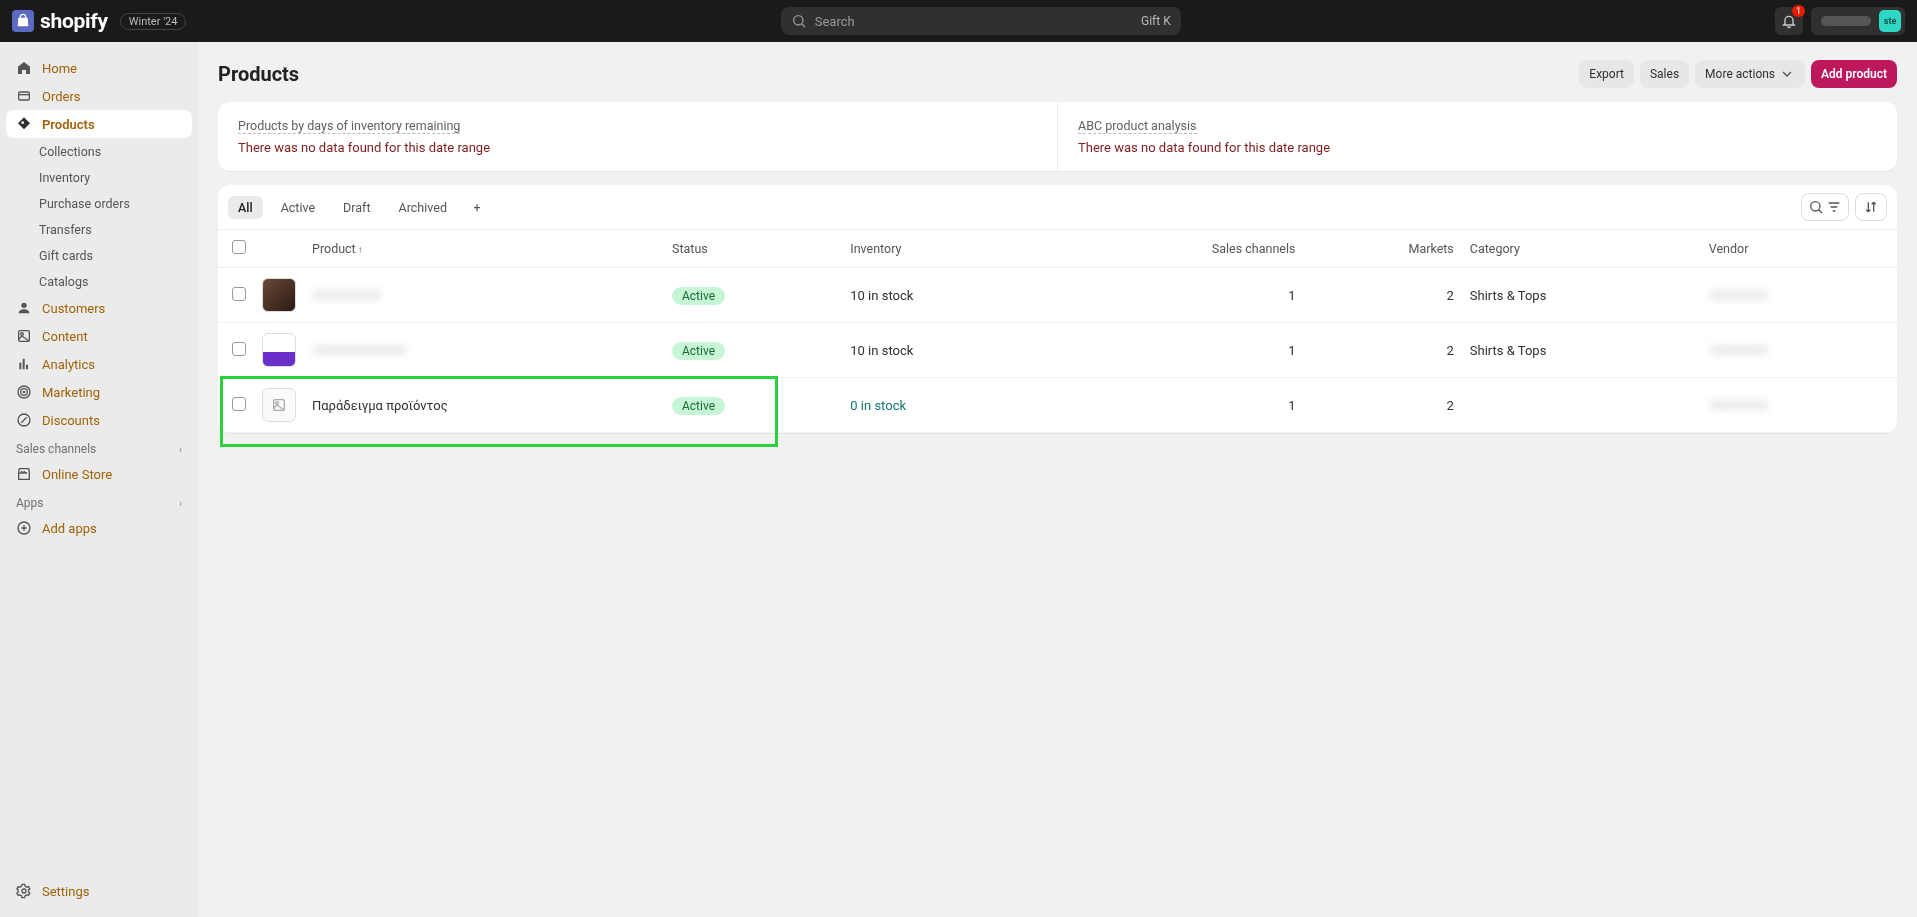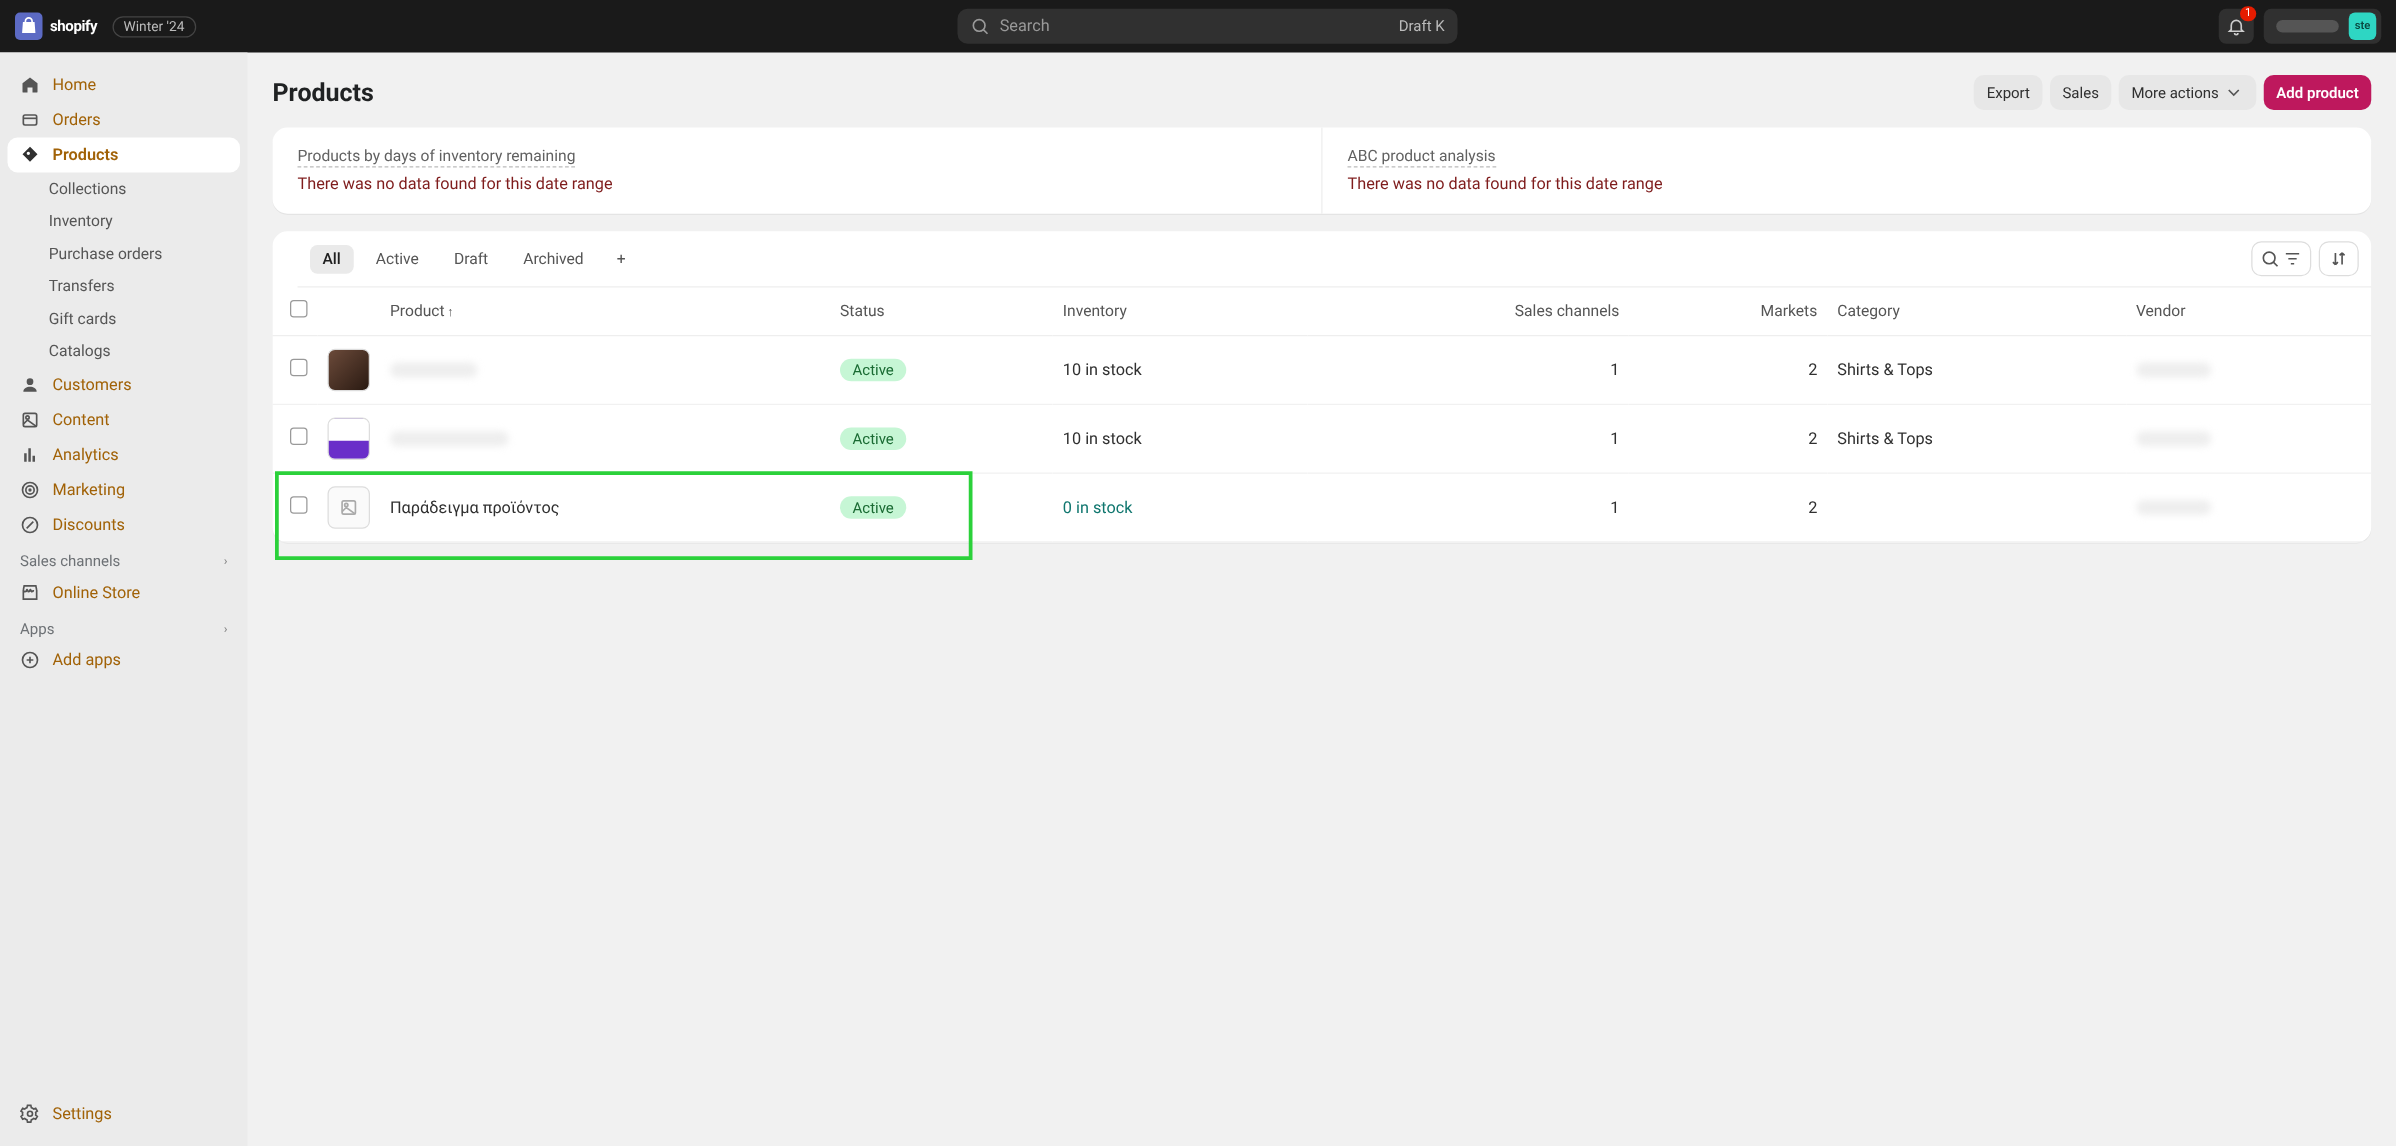--- a/index.html
+++ b/index.html
@@ -2,21 +2,21 @@
 <html><head>
 <meta charset="utf-8">
 <style>
 * { margin: 0; padding: 0; box-sizing: border-box; font-family: -apple-system, BlinkMacSystemFont, "Segoe UI", Roboto, sans-serif; }
 body { background: #f1f1f1; color: #202223; font-size: 13px; }
 
 
 .topbar { height: 42px; background: #1a1a1a; display: flex; align-items: center; padding: 0 12px; }
 .logo-wrap { display: flex; align-items: center; gap: 6px; }
 .logo-bag { width: 22px; height: 22px; background: #5c6ac4; border-radius: 4px; display: flex; align-items: center; justify-content: center; color: #fff; font-weight: 700; }
-.logo-text { color: #fff; font-weight: 700; font-size: 12px; letter-spacing: -0.3px; }
+.logo-text { color: #fff; font-weight: 700; font-size: 21px; letter-spacing: -0.3px; }
 .winter-badge { color: #bbb; border: 1px solid #444; border-radius: 10px; padding: 1px 8px; font-size: 11px; margin-left: 6px; }
 .search-wrap { flex: 1; display: flex; justify-content: center; }
 .search { width: 400px; height: 28px; background: #303030; border-radius: 8px; display: flex; align-items: center; padding: 0 10px; color: #999; gap: 8px; }
 .search .kbd { margin-left: auto; font-size: 12px; color: #bbb; }
 .top-right { display: flex; align-items: center; gap: 8px; }
 .bell-wrap { position: relative; width: 28px; height: 28px; background: #303030; border-radius: 6px; display: flex; align-items: center; justify-content: center; }
 .bell-badge { position: absolute; top: -2px; right: -2px; background: #e51c00; color: #fff; border-radius: 6px; font-size: 9px; padding: 0 4px; line-height: 12px; }
 .store-pill { height: 28px; background: #303030; border-radius: 6px; display: flex; align-items: center; padding: 0 4px 0 10px; gap: 8px; }
 .store-name { width: 50px; height: 10px; background: #555; border-radius: 5px; }
 .avatar { width: 22px; height: 22px; background: #2ed6c3; border-radius: 5px; font-size: 9px; display: flex; align-items: center; justify-content: center; color: #0a4a42; font-weight: 600; }
@@ -44,21 +44,21 @@
 
 .metrics { background: #fff; border-radius: 12px; display: flex; margin-bottom: 14px; box-shadow: 0 1px 0 rgba(0,0,0,.05); }
 .metric { flex: 1; padding: 16px 20px; border-right: 1px solid #eee; }
 .metric:last-child { border-right: none; }
 .metric-label { font-size: 12.5px; color: #616161; margin-bottom: 6px; border-bottom: 1px dashed #bbb; display: inline-block; }
 .metric-value { font-size: 15px; font-weight: 600; color: #303030; }
 .metric-note { font-size: 13px; color: #7f1d1d; }
 
 
 .table-card { background: #fff; border-radius: 12px; box-shadow: 0 1px 0 rgba(0,0,0,.05); }
-.tabs-row { display: flex; align-items: center; padding: 8px 10px; border-bottom: 1px solid #eee; margin-left: 20px; }
+.tabs-row { display: flex; align-items: center; padding: 8px 10px; border-bottom: 1px solid #eee; }
 .tab { padding: 4px 10px; border-radius: 6px; font-size: 12.5px; color: #555; cursor: pointer; margin-right: 8px; }
 .tab.active { background: #eaeaea; color: #202020; font-weight: 500; }
 .tab.plus { width: 24px; text-align: center; padding: 4px 0; }
 .tabs-right { margin-left: auto; display: flex; gap: 6px; }
 .iconbtn { height: 28px; min-width: 32px; padding: 0 6px; border: 1px solid #ddd; border-radius: 8px; background: #fff; display: flex; align-items: center; justify-content: center; cursor: pointer; gap: 2px; }
 
 
 table { width: 100%; border-collapse: collapse; }
 th { text-align: left; font-weight: 400; font-size: 12.5px; color: #555; padding: 10px 8px; border-bottom: 1px solid #eee; }
 th.cb, td.cb { width: 36px; padding-left: 14px; }
@@ -97,21 +97,21 @@
   </div>
   <div class="search-wrap">
     <div class="search">
       <span class="icon">
           <svg viewBox="0 0 24 24" fill="none" stroke="#999" stroke-width="2">
             <circle cx="11" cy="11" r="7"></circle>
             <path d="M21 21l-5-5"></path>
           </svg>
         </span>
       <span>Search</span>
-      <span class="kbd">Draft K</span>
+      <span class="kbd">Gift K</span>
     </div>
   </div>
   <div class="top-right">
     <div class="bell-wrap">
       <span class="icon">
           <svg viewBox="0 0 24 24" fill="none" stroke="#ccc" stroke-width="2">
             <path d="M18 16v-5a6 6 0 10-12 0v5l-2 2h16l-2-2z"></path>
             <path d="M10 20a2 2 0 004 0"></path>
           </svg>
         </span>

